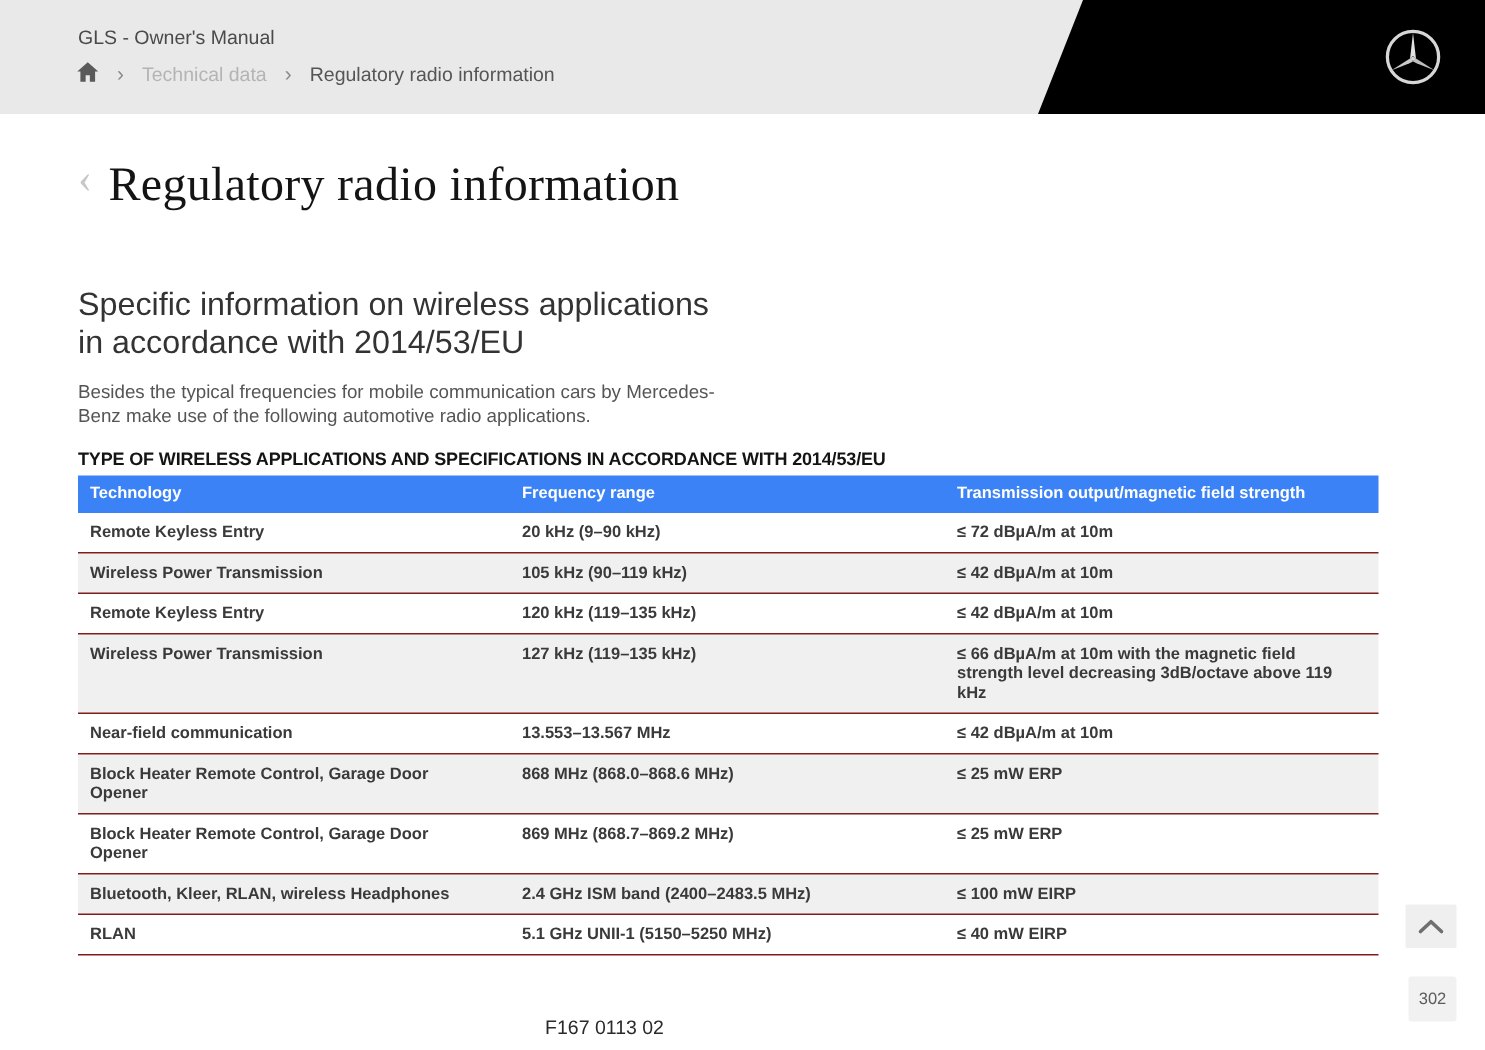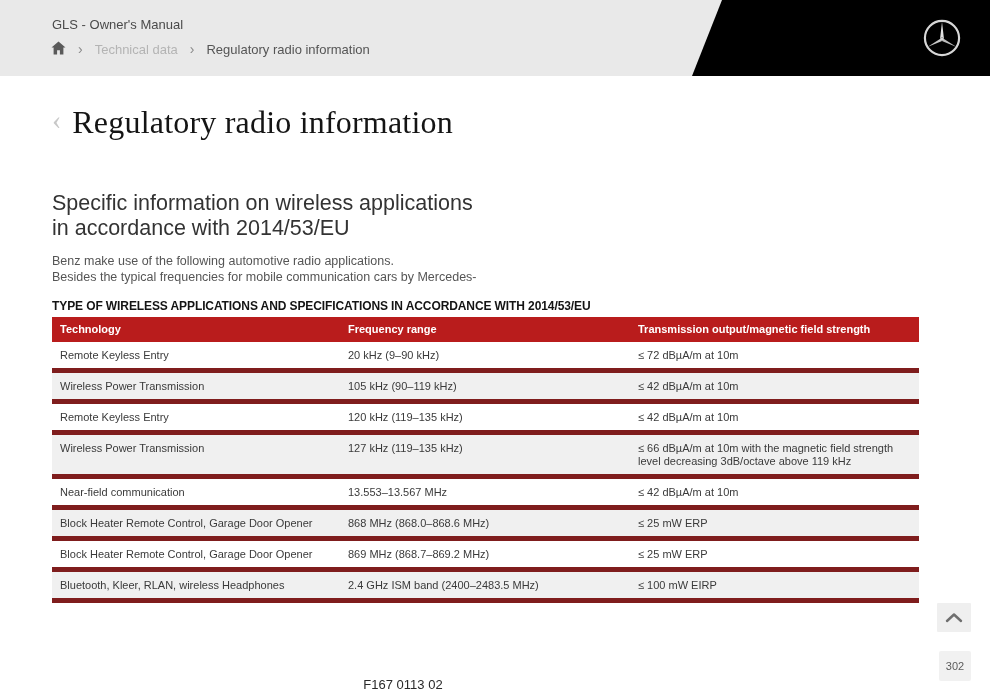--- a/index.html
+++ b/index.html
@@ -74,32 +74,32 @@
     letter-spacing: -0.1px;
   }
 
   
   table.spec {
     position: absolute; left: 52px; top: 317px;
     width: 867px; border-collapse: collapse;
     table-layout: fixed;
   }
   table.spec th {
-    background: #b91c1c; color: #ffffff;
+    background: #3b82f6; color: #ffffff;
     font-size: 11px; font-weight: 700; text-align: left;
     padding: 6px 8px 7px 8px;
   }
   table.spec td {
     font-size: 11px; color: #3a3a3a;
     line-height: 13px; vertical-align: top;
     padding: 7px 14px 6px 8px;
   }
   table.spec tbody tr { background: #ffffff; }
   table.spec tbody tr:nth-child(even) { background: #f0f0f0; }
-  table.spec tbody tr { border-bottom: 5px solid #7f1d1d; }
+  table.spec tbody tr { border-bottom: 1px solid #7f1d1d; font-weight: bold; }
 
   
   .figure-code {
     position: absolute; left: 0; top: 677px; width: 806px;
     text-align: center; font-size: 13px; color: #2a2a2a;
   }
   .scroll-top-button {
     position: absolute; left: 937px; top: 603px;
     width: 34px; height: 29px;
     background: #efefef; border-radius: 1px;
@@ -146,22 +146,22 @@
   <span class="back-chevron">‹</span>
   <h1 class="page-title">Regulatory radio information</h1>
 </div>
 
 <div class="section-heading">
   <span>Specific information on wireless applications</span>
   <span>in accordance with 2014/53/EU</span>
 </div>
 
 <div class="intro">
+  <span>Besides the typical frequencies for mobile communication cars by Mercedes-</span>
   <span>Benz make use of the following automotive radio applications.</span>
-  <span>Besides the typical frequencies for mobile communication cars by Mercedes-</span>
 </div>
 
 <div class="table-caption">TYPE OF WIRELESS APPLICATIONS AND SPECIFICATIONS IN ACCORDANCE WITH 2014/53/EU</div>
 
 <table class="spec">
   <colgroup>
       <col style="width:288px">
       <col style="width:290px">
       <col style="width:289px">
     </colgroup>
@@ -206,20 +206,25 @@
     <tr>
       <td>Block Heater Remote Control, Garage Door Opener</td>
       <td>869 MHz (868.7–869.2 MHz)</td>
       <td>≤ 25 mW ERP</td>
     </tr>
     <tr>
       <td>Bluetooth, Kleer, RLAN, wireless Headphones</td>
       <td>2.4 GHz ISM band (2400–2483.5 MHz)</td>
       <td>≤ 100 mW EIRP</td>
     </tr>
+    <tr>
+      <td>RLAN</td>
+      <td>5.1 GHz UNII-1 (5150–5250 MHz)</td>
+      <td>≤ 40 mW EIRP</td>
+    </tr>
   </tbody>
 </table>
 
 <div class="figure-code">F167 0113 02</div>
 
 <div class="scroll-top-button">
   <svg width="18" height="11" viewBox="0 0 18 11">
     <polyline points="2,9 9,2.5 16,9" fill="none" stroke="#6f6f6f" stroke-width="2.4" stroke-linecap="round" stroke-linejoin="round"></polyline>
   </svg>
 </div>

